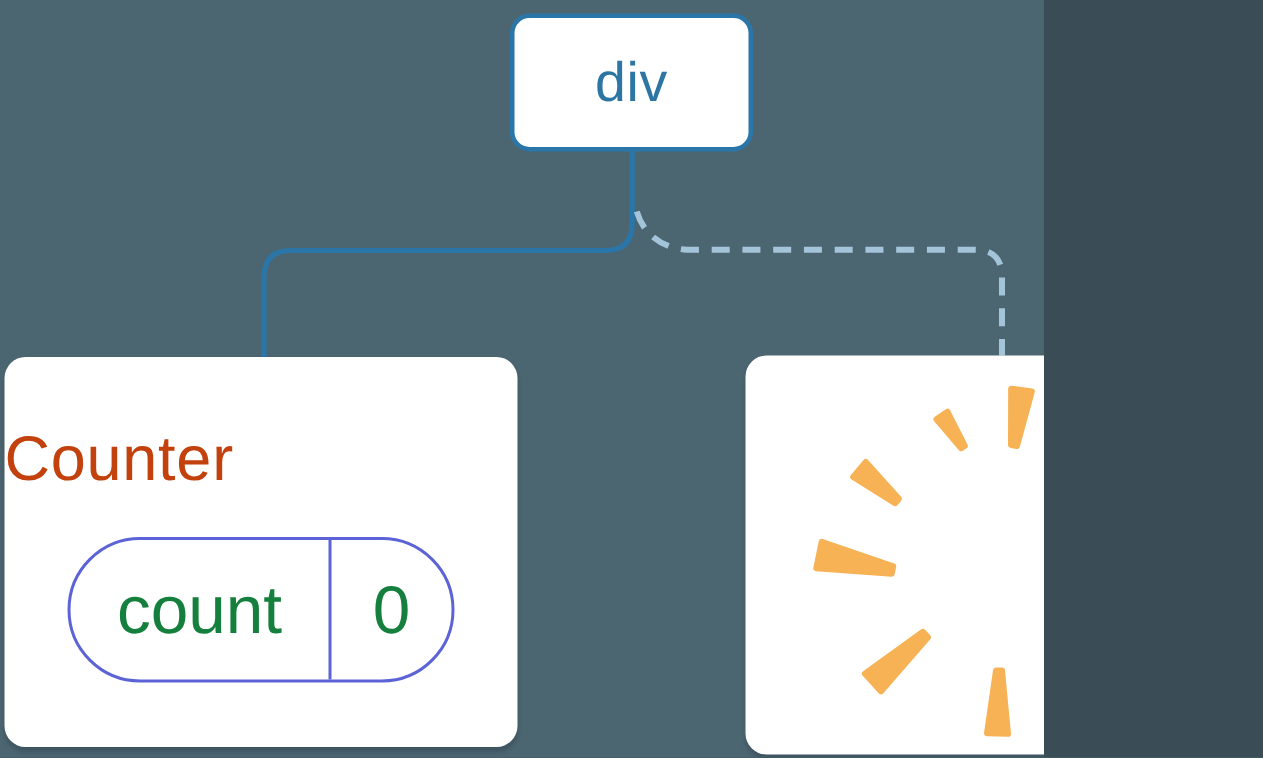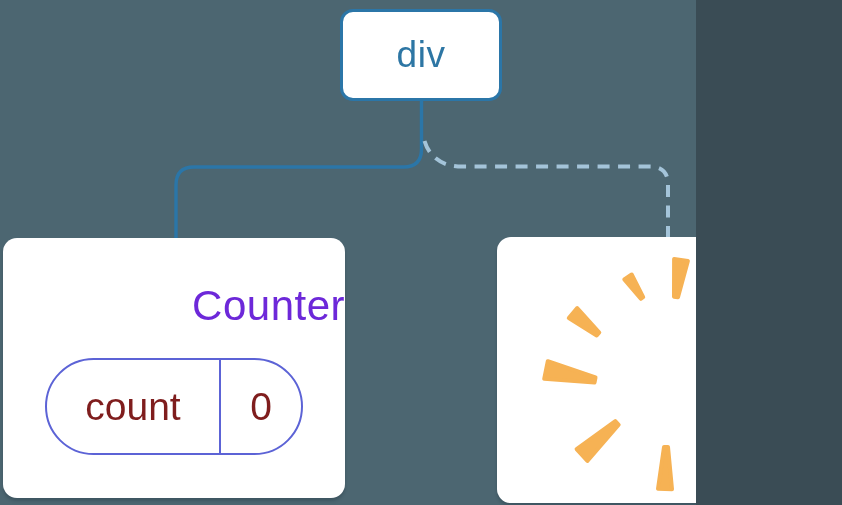--- a/index.html
+++ b/index.html
@@ -44,22 +44,22 @@
     box-shadow: 0 3px 3px rgba(25, 40, 50, 0.25);
   }
   .card-counter {
     left: 3px; top: 238px;
     width: 342px; height: 260px;
   }
   .card-title {
     position: absolute;
     left: 0; right: 0;
     top: 44px;
-    text-align: right;
-    color: #6d28d9;
+    text-align: left;
+    color: #c2410c;
     font-size: 42px;
     letter-spacing: 0.5px;
   }
   .state-pill {
     position: absolute;
     left: 42px; top: 120px;
     width: 258px; height: 97px;
     border: 2.5px solid #5C63D6;
     border-radius: 50px;
     box-sizing: border-box;
@@ -73,22 +73,22 @@
     justify-content: center;
     border-right: 2.5px solid #5C63D6;
   }
   .pill-value-cell {
     flex: 1;
     display: flex;
     align-items: center;
     justify-content: center;
   }
   .pill-key-cell span, .pill-value-cell span {
-    color: #7f1d1d;
-    font-size: 39px;
+    color: #15803d;
+    font-size: 45px;
   }
   .card-removed {
     left: 497px; top: 237px;
     width: 344px; height: 266px;
   }
   .burst-svg {
     position: absolute;
     left: 0; top: 0;
     width: 344px; height: 266px;
   }

